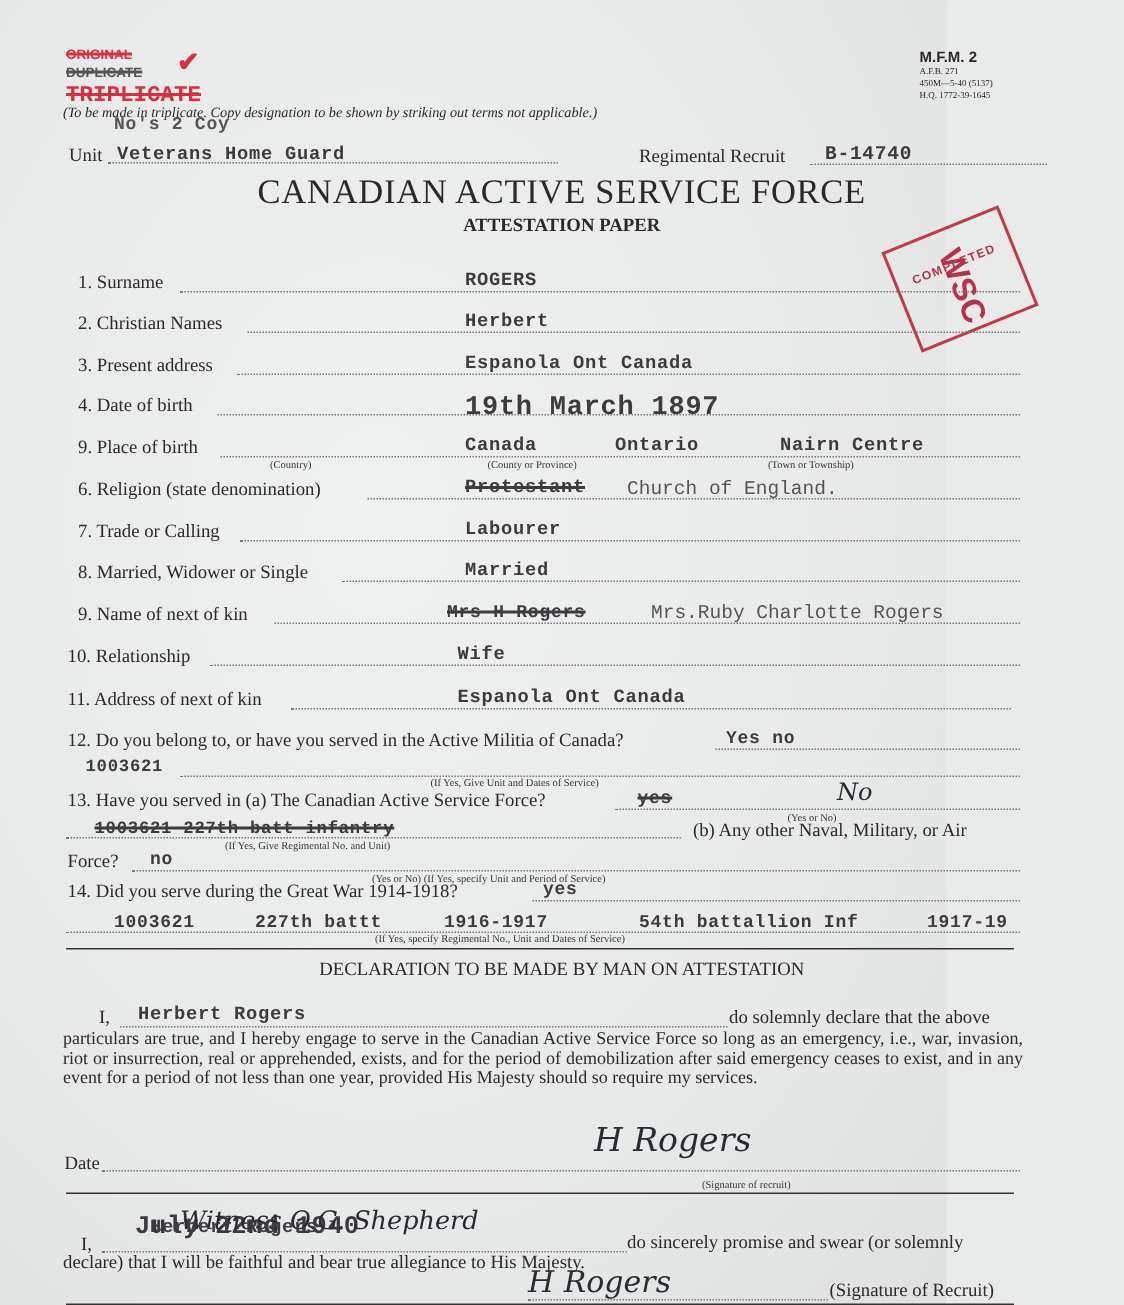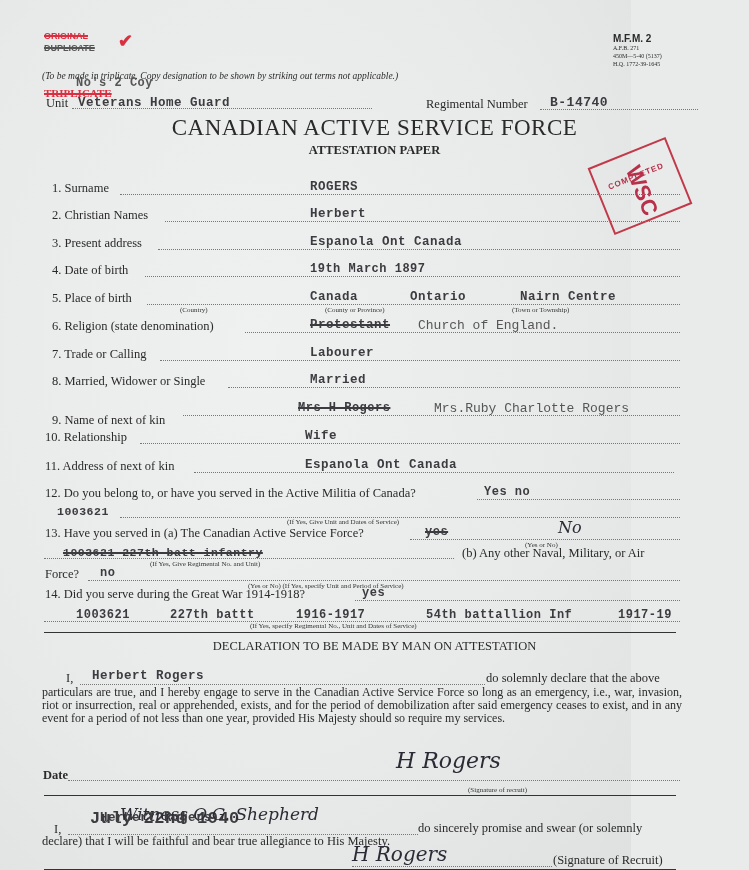--- a/index.html
+++ b/index.html
@@ -32,35 +32,35 @@
   .sig { font-family:"DejaVu Serif", serif; font-style:italic; color:#2b2b35; }
   .para { font-size:12px; line-height:13px; }
 </style>
 </head>
 <body>
 
 <div class="paper">
 
   <div class="abs red strike" style="left:44px;top:31px;font-size:9px;font-weight:bold;font-family:'Liberation Sans',sans-serif;">ORIGINAL</div>
   <div class="abs strike" style="left:44px;top:43px;font-size:9px;font-weight:bold;font-family:'Liberation Sans',sans-serif;color:#555;">DUPLICATE</div>
-  <div class="abs red strike" style="left:44px;top:55px;font-size:11px;font-weight:bold;font-family:Liberation Serif, serif;margin-top:32px;">TRIPLICATE</div>
+  <div class="abs red strike" style="left:44px;top:55px;font-size:15px;font-weight:bold;font-family:Liberation Mono, monospace;">TRIPLICATE</div>
   <div class="abs red" style="left:118px;top:30px;font-size:18px;font-weight:bold;">✔</div>
 
   <div class="abs" style="left:42px;top:71px;font-size:9.5px;font-style:italic;">(To be made in triplicate. Copy designation to be shown by striking out terms not applicable.)</div>
   <div class="abs tw" style="left:76px;top:76px;font-size:12px;color:#555;">No's 2 Coy</div>
 
   <div class="abs" style="left:613px;top:33px;font-size:10px;font-weight:bold;font-family:'Liberation Sans',sans-serif;">M.F.M. 2</div>
   <div class="abs" style="left:613px;top:45px;font-size:6px;">A.F.B. 271</div>
   <div class="abs" style="left:613px;top:53px;font-size:6px;">450M—5-40 (5137)</div>
   <div class="abs" style="left:613px;top:61px;font-size:6px;">H.Q. 1772-39-1645</div>
 
   <div class="abs lbl" style="left:46px;top:96px;">Unit</div>
   <div class="dots" style="left:72px;top:108px;width:300px;"></div>
   <div class="abs tw" style="left:78px;top:96px;font-size:12.5px;">Veterans Home Guard</div>
-  <div class="abs lbl" style="left:426px;top:97px;">Regimental Number</div>
+  <div class="abs lbl" style="left:426px;top:97px;">Regimental Recruit</div>
   <div class="dots" style="left:540px;top:109px;width:158px;"></div>
   <div class="abs tw" style="left:550px;top:95px;font-size:13px;">B-14740</div>
 
   <div class="abs" style="left:0;width:749px;text-align:center;top:143px;font-size:12.5px;font-weight:bold;">ATTESTATION PAPER</div>
   <div class="abs" style="left:0;width:749px;text-align:center;top:115px;font-size:23px;letter-spacing:0.5px;">CANADIAN ACTIVE SERVICE FORCE</div>
 
   <div class="stamp">
     <span class="small">COMPLETED</span>
     <span class="big">WSC</span>
   </div>
@@ -76,24 +76,24 @@
     <div class="abs tw" style="left:310px;top:207px;font-size:12.5px;">Herbert</div>
   </div>
   <div>
     <div class="abs lbl" style="left:52px;top:236px;">3. Present address</div>
     <div class="dots" style="left:158px;top:249px;width:522px;"></div>
     <div class="abs tw" style="left:310px;top:235px;font-size:12.5px;">Espanola Ont  Canada</div>
   </div>
   <div>
     <div class="abs lbl" style="left:52px;top:263px;">4. Date of birth</div>
     <div class="dots" style="left:145px;top:276px;width:535px;"></div>
-    <div class="abs tw" style="left:310px;top:262px;font-size:12px;">19th March  1897</div>
+    <div class="abs tw" style="left:310px;top:262px;font-size:18px;">19th March  1897</div>
   </div>
   <div>
-    <div class="abs lbl" style="left:52px;top:291px;">5. Place of birth</div>
+    <div class="abs lbl" style="left:52px;top:291px;">9. Place of birth</div>
     <div class="dots" style="left:147px;top:304px;width:533px;"></div>
     <div class="abs tw" style="left:310px;top:290px;font-size:12.5px;">Canada</div>
     <div class="abs tw" style="left:410px;top:290px;font-size:12.5px;">Ontario</div>
     <div class="abs tw" style="left:520px;top:290px;font-size:12.5px;">Nairn Centre</div>
     <div class="abs cap" style="left:180px;top:306px;">(Country)</div>
     <div class="abs cap" style="left:325px;top:306px;">(County or Province)</div>
     <div class="abs cap" style="left:512px;top:306px;">(Town or Township)</div>
   </div>
   <div>
     <div class="abs lbl" style="left:52px;top:319px;">6. Religion (state denomination)</div>
@@ -105,21 +105,21 @@
     <div class="abs lbl" style="left:52px;top:347px;">7. Trade or Calling</div>
     <div class="dots" style="left:160px;top:360px;width:520px;"></div>
     <div class="abs tw" style="left:310px;top:346px;font-size:12.5px;">Labourer</div>
   </div>
   <div>
     <div class="abs lbl" style="left:52px;top:374px;">8. Married, Widower or Single</div>
     <div class="dots" style="left:228px;top:387px;width:452px;"></div>
     <div class="abs tw" style="left:310px;top:373px;font-size:12.5px;">Married</div>
   </div>
   <div>
-    <div class="abs lbl" style="left:52px;top:402px;margin-top:11px;">9. Name of next of kin</div>
+    <div class="abs lbl" style="left:52px;top:402px;">9. Name of next of kin</div>
     <div class="dots" style="left:183px;top:415px;width:497px;"></div>
     <div class="abs tw strike" style="left:298px;top:401px;font-size:12px;">Mrs H Rogers</div>
     <div class="abs" style="left:434px;top:401px;font-size:13px;font-family:'Liberation Mono',monospace;color:#555;">Mrs.Ruby Charlotte Rogers</div>
   </div>
   <div>
     <div class="abs lbl" style="left:45px;top:430px;">10. Relationship</div>
     <div class="dots" style="left:140px;top:443px;width:540px;"></div>
     <div class="abs tw" style="left:305px;top:429px;font-size:12.5px;">Wife</div>
   </div>
   <div>
@@ -168,21 +168,21 @@
 
   <div class="hr" style="left:44px;top:632px;width:632px;"></div>
 
   <div class="abs" style="left:0;width:749px;text-align:center;top:639px;font-size:12.5px;">DECLARATION TO BE MADE BY MAN ON ATTESTATION</div>
   <div class="abs lbl" style="left:66px;top:671px;">I,</div>
   <div class="dots" style="left:80px;top:684px;width:405px;"></div>
   <div class="abs tw" style="left:92px;top:669px;font-size:12.5px;">Herbert Rogers</div>
   <div class="abs lbl" style="left:486px;top:671px;">do solemnly declare that the above</div>
   <div class="abs para" style="left:42px;top:686px;width:640px;white-space:normal;text-align:justify;">particulars are true, and I hereby engage to serve in the Canadian Active Service Force so long as an emergency, i.e., war, invasion, riot or insurrection, real or apprehended, exists, and for the period of demobilization after said emergency ceases to exist, and in any event for a period of not less than one year, provided His Majesty should so require my services.</div>
 
-  <div class="abs lbl" style="left:43px;top:768px;font-weight:bold;">Date</div>
+  <div class="abs lbl" style="left:43px;top:768px;">Date</div>
   <div class="dots" style="left:68px;top:780px;width:612px;"></div>
   <div class="abs tw" style="left:90px;top:809px;font-size:17px;">July 22nd  1940</div>
   <div class="abs sig" style="left:396px;top:748px;font-size:22px;">H Rogers</div>
   <div class="abs sig" style="left:120px;top:778px;font-size:17px;margin-top:26px;">Witness O.G. Shepherd</div>
   <div class="abs cap" style="left:468px;top:786px;">(Signature of recruit)</div>
   <div class="hr" style="left:44px;top:795px;width:632px;"></div>
 
   <div class="abs lbl" style="left:54px;top:822px;">I,</div>
   <div class="dots" style="left:68px;top:834px;width:350px;"></div>
   <div class="abs tw" style="left:100px;top:811px;font-size:12.5px;">Herbert Rogers</div>

